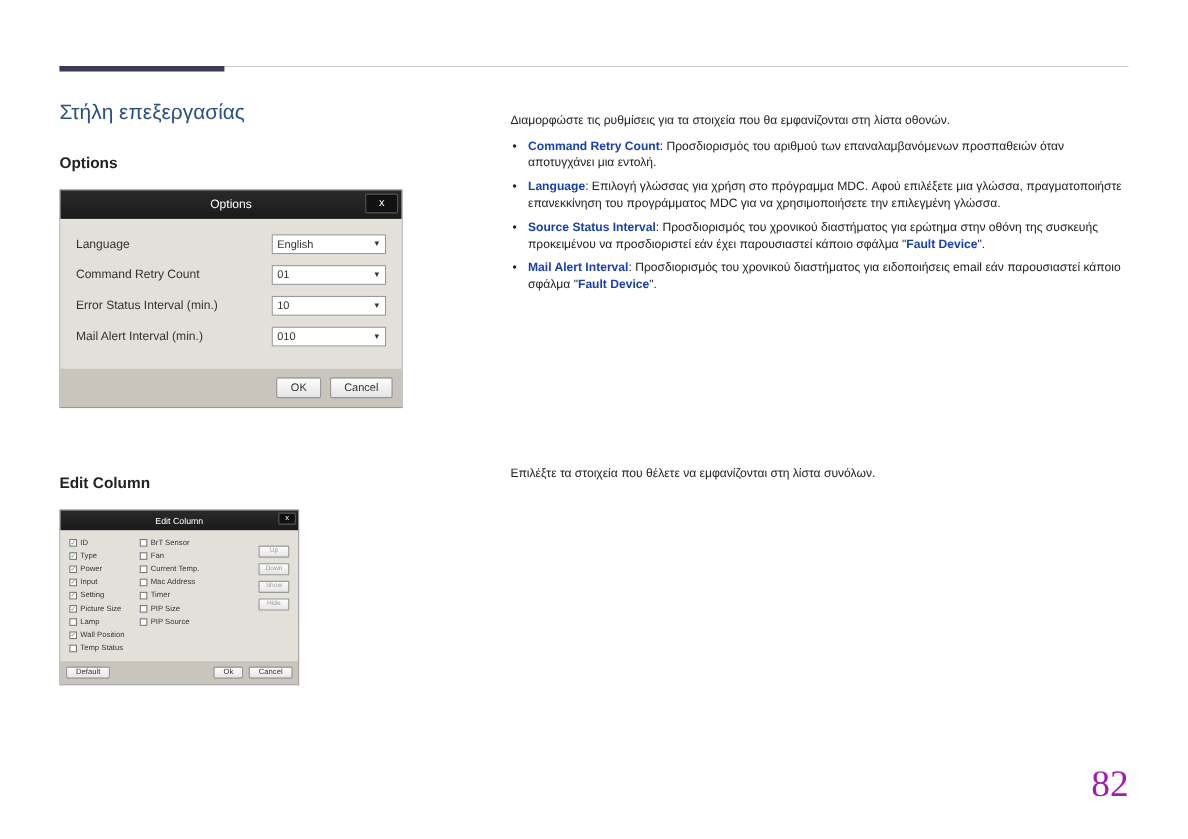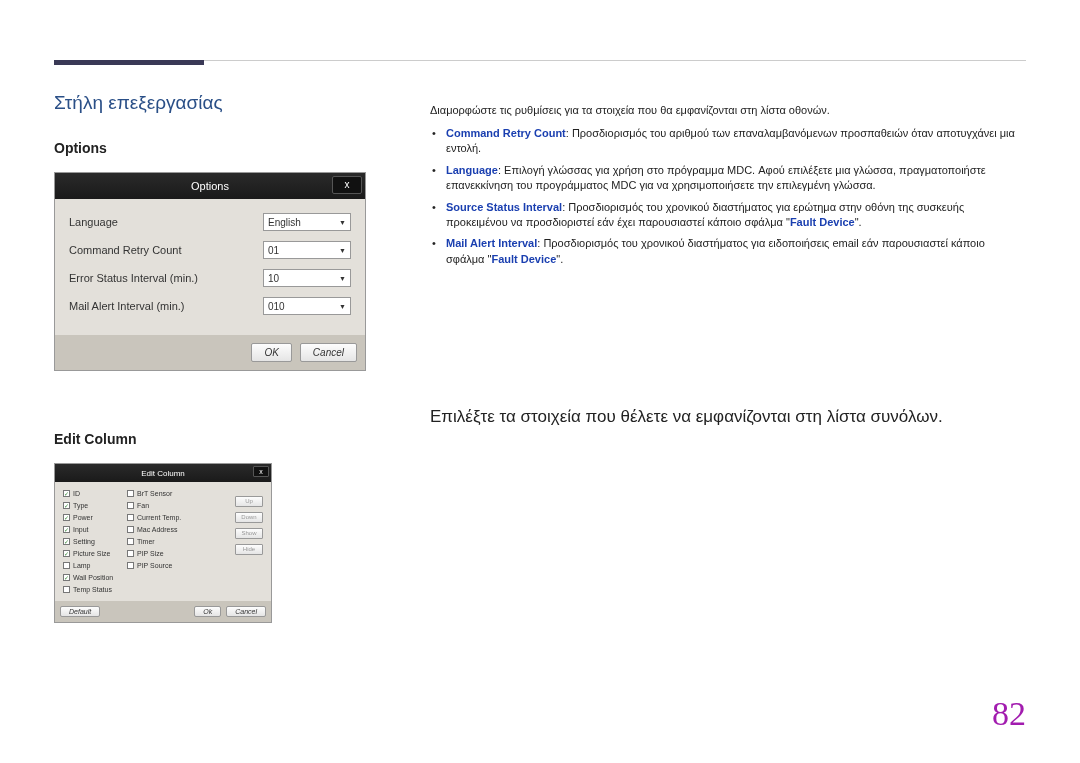--- a/index.html
+++ b/index.html
@@ -25,21 +25,21 @@
     height: 5px;
     background: #3a3956;
   }
   .container {
     position: absolute;
     top: 92px;
     left: 54px;
     right: 54px;
     bottom: 60px;
     display: flex;
-    gap: 56px;
+    gap: 90px;
   }
   .left-col {
     width: 320px;
     flex-shrink: 0;
   }
   .right-col {
     flex: 1;
     padding-top: 12px;
   }
   .section-title {
@@ -91,21 +91,21 @@
     background: #e3e0da;
     padding: 14px 14px 10px 14px;
   }
   .opt-row {
     display: flex;
     align-items: center;
     margin-bottom: 10px;
   }
   .opt-label { flex: 1; }
   .opt-select {
-    width: 88px;
+    width: 104px;
     height: 18px;
     background: #fff;
     border: 1px solid #999;
     font-size: 10px;
     padding: 0 4px;
     display: flex;
     align-items: center;
     justify-content: space-between;
   }
   .opt-select::after {
@@ -119,21 +119,20 @@
     justify-content: flex-end;
     gap: 8px;
     padding: 8px;
   }
   .btn {
     background: linear-gradient(#fdfdfd,#e5e5e5);
     border: 1px solid #999;
     border-radius: 2px;
     font-size: 10px;
     padding: 3px 12px;
-    font-style: italic;
   }
 
   
   .editcol-dialog {
     width: 218px;
     border: 1px solid #999;
     font-size: 7px;
     color: #333;
   }
   .ec-titlebar {
@@ -191,22 +190,22 @@
   ul.bullets li::before {
     content: "•";
     position: absolute;
     left: 2px;
     top: 0;
   }
   .blue { color: #1a3fb0; font-weight: 700; }
 
   .edit-intro {
     position: absolute;
-    top: 315px;
-    font-size: 17px;
+    top: 333px;
+    font-size: 11px;
   }
 
   .page-num {
     position: absolute;
     bottom: 30px;
     right: 54px;
     font-size: 34px;
     color: #a21caf;
     font-family: Georgia, serif;
   }

